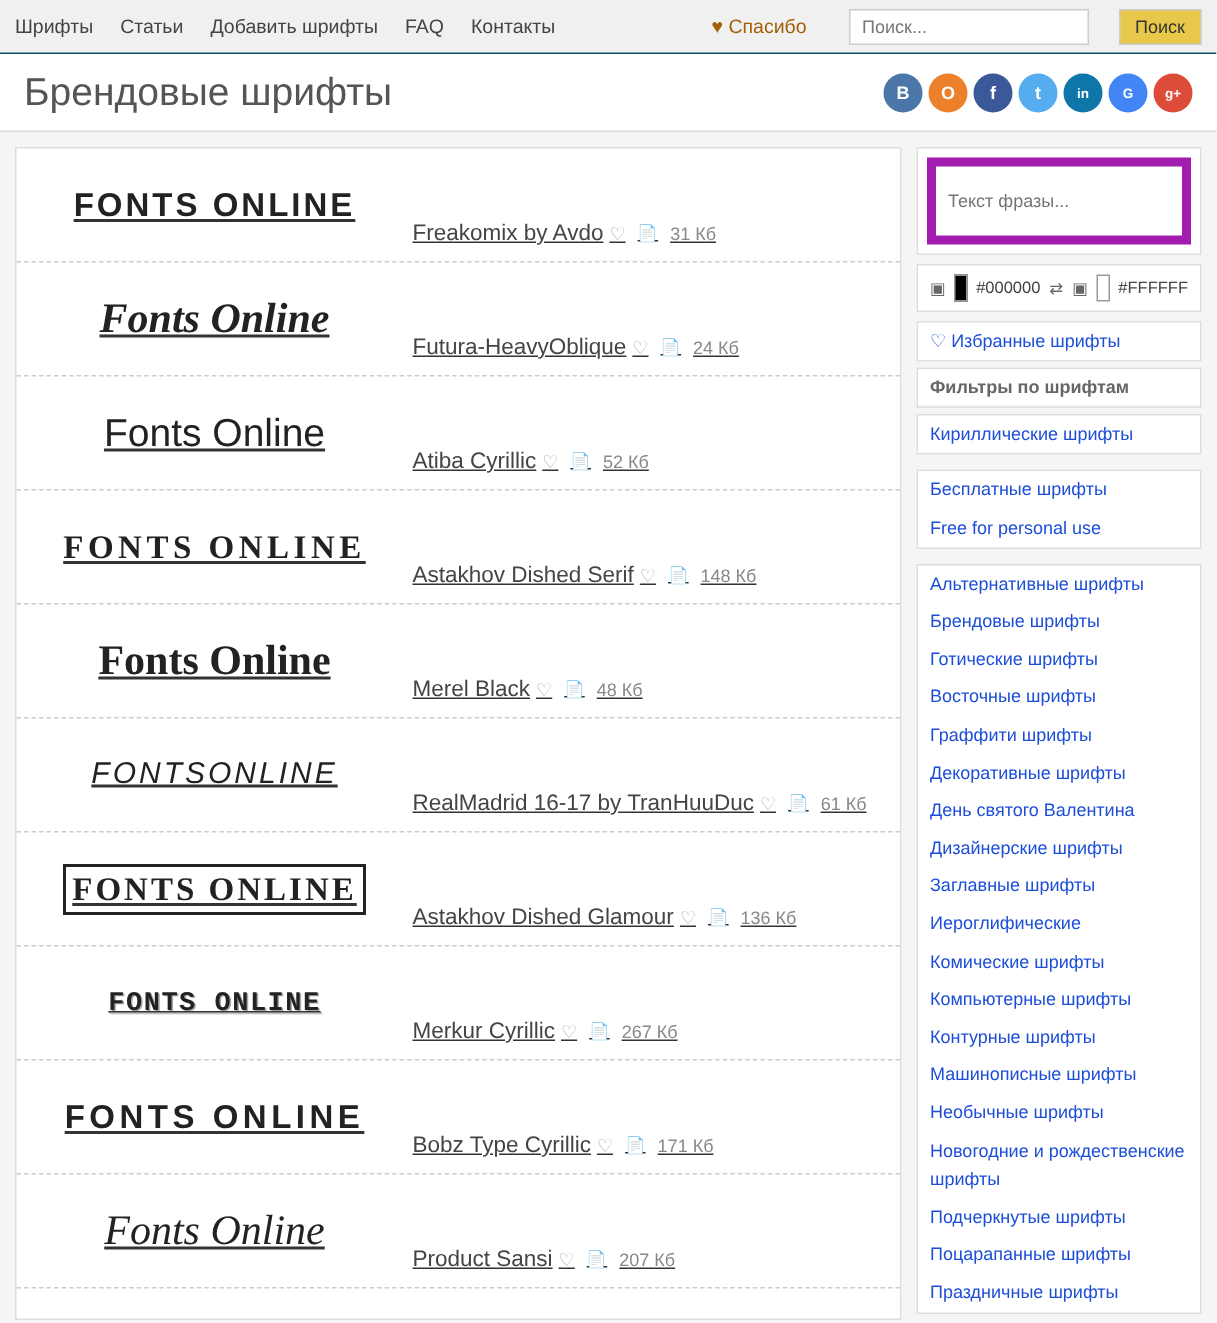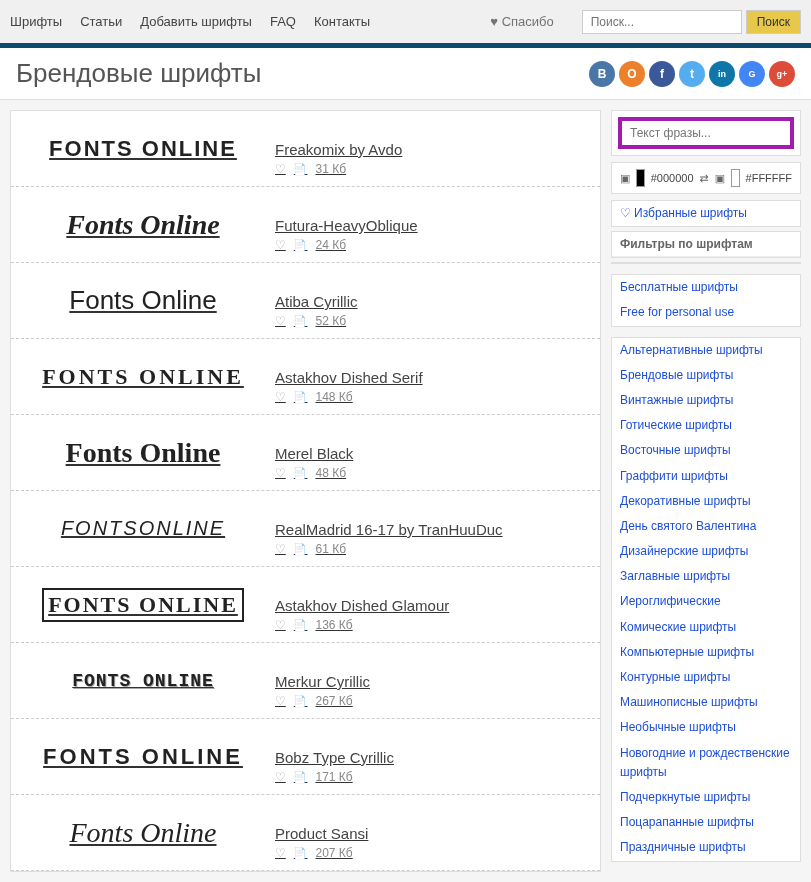--- a/index.html
+++ b/index.html
@@ -1,38 +1,38 @@
 <!DOCTYPE html>
 <html><head>
   <meta charset="utf-8">
   <style>
     * { box-sizing: border-box; margin: 0; padding: 0; }
     body { font-family: Arial, sans-serif; background: #f5f5f5; font-size: 13px; color: #333; }
 
     
     .top-nav {
       background: #f0f0f0;
-      border-bottom: 5px solid #0c4a6e;
+      border-bottom: 1px solid #0c4a6e;
       display: flex;
       align-items: center;
       padding: 4px 10px;
-      height: 48px;
+      height: 36px;
     }
     .top-nav a {
       text-decoration: none;
       color: #444;
       margin-right: 18px;
       font-size: 13px;
     }
     .top-nav .spacer { flex: 1; }
-    .top-nav .thanks { color: #737373; }
+    .top-nav .thanks { color: #a16207; }
     .search-bar {
       display: flex;
       align-items: center;
-      gap: 4px;
+      gap: 20px;
     }
     .search-bar input {
       border: 1px solid #ccc;
       padding: 4px 8px;
       font-size: 12px;
       width: 160px;
       color: #999;
       outline: none;
     }
     .search-bar button {
@@ -102,21 +102,21 @@
       width: 240px;
       min-width: 240px;
       height: 55px;
       display: flex;
       align-items: center;
       justify-content: center;
       overflow: hidden;
     }
     .font-info {
       display: flex;
-      flex-direction: column;
+      flex-direction: row;
       gap: 4px;
     }
     .font-name {
       font-size: 15px;
       color: #444;
       text-decoration: none;
     }
     .font-meta {
       display: flex;
       align-items: center;
@@ -136,22 +136,22 @@
       gap: 0;
     }
     .sidebar-search {
       background: #fff;
       border: 1px solid #ddd;
       padding: 6px;
       margin-bottom: 6px;
     }
     .sidebar-search input {
       width: 100%;
-      border: 4px solid #a21caf;
-      padding: 5px 8px;
+      border: 6px solid #a21caf;
+      padding: 16px 8px;
       font-size: 12px;
       color: #999;
       outline: none;
     }
     .color-row {
       background: #fff;
       border: 1px solid #ddd;
       padding: 6px 8px;
       display: flex;
       align-items: center;
@@ -381,31 +381,31 @@
       <span class="color-swatch" style="background:#ffffff; border:1px solid #999;"></span>
       <span class="color-label">#FFFFFF</span>
     </div>
     <div class="sidebar-section">
       <a>♡ Избранные шрифты</a>
     </div>
     <div class="sidebar-section">
       <div class="section-header">Фильтры по шрифтам</div>
     </div>
     <div class="sidebar-section" id="script-filter-section">
+        <a>Кириллические шрифты</a>
       </div>
     <div class="sidebar-divider"></div>
     <div class="sidebar-section" id="price-filter-section">
         <a>Бесплатные шрифты</a>
         <a>Free for personal use</a>
       </div>
     <div class="sidebar-divider"></div>
     <div class="sidebar-section" id="category-filter-section">
         <a>Альтернативные шрифты</a>
         <a>Брендовые шрифты</a>
-        <a>Винтажные шрифты</a>
         <a>Готические шрифты</a>
         <a>Восточные шрифты</a>
         <a>Граффити шрифты</a>
         <a>Декоративные шрифты</a>
         <a>День святого Валентина</a>
         <a>Дизайнерские шрифты</a>
         <a>Заглавные шрифты</a>
         <a>Иероглифические</a>
         <a>Комические шрифты</a>
         <a>Компьютерные шрифты</a>

